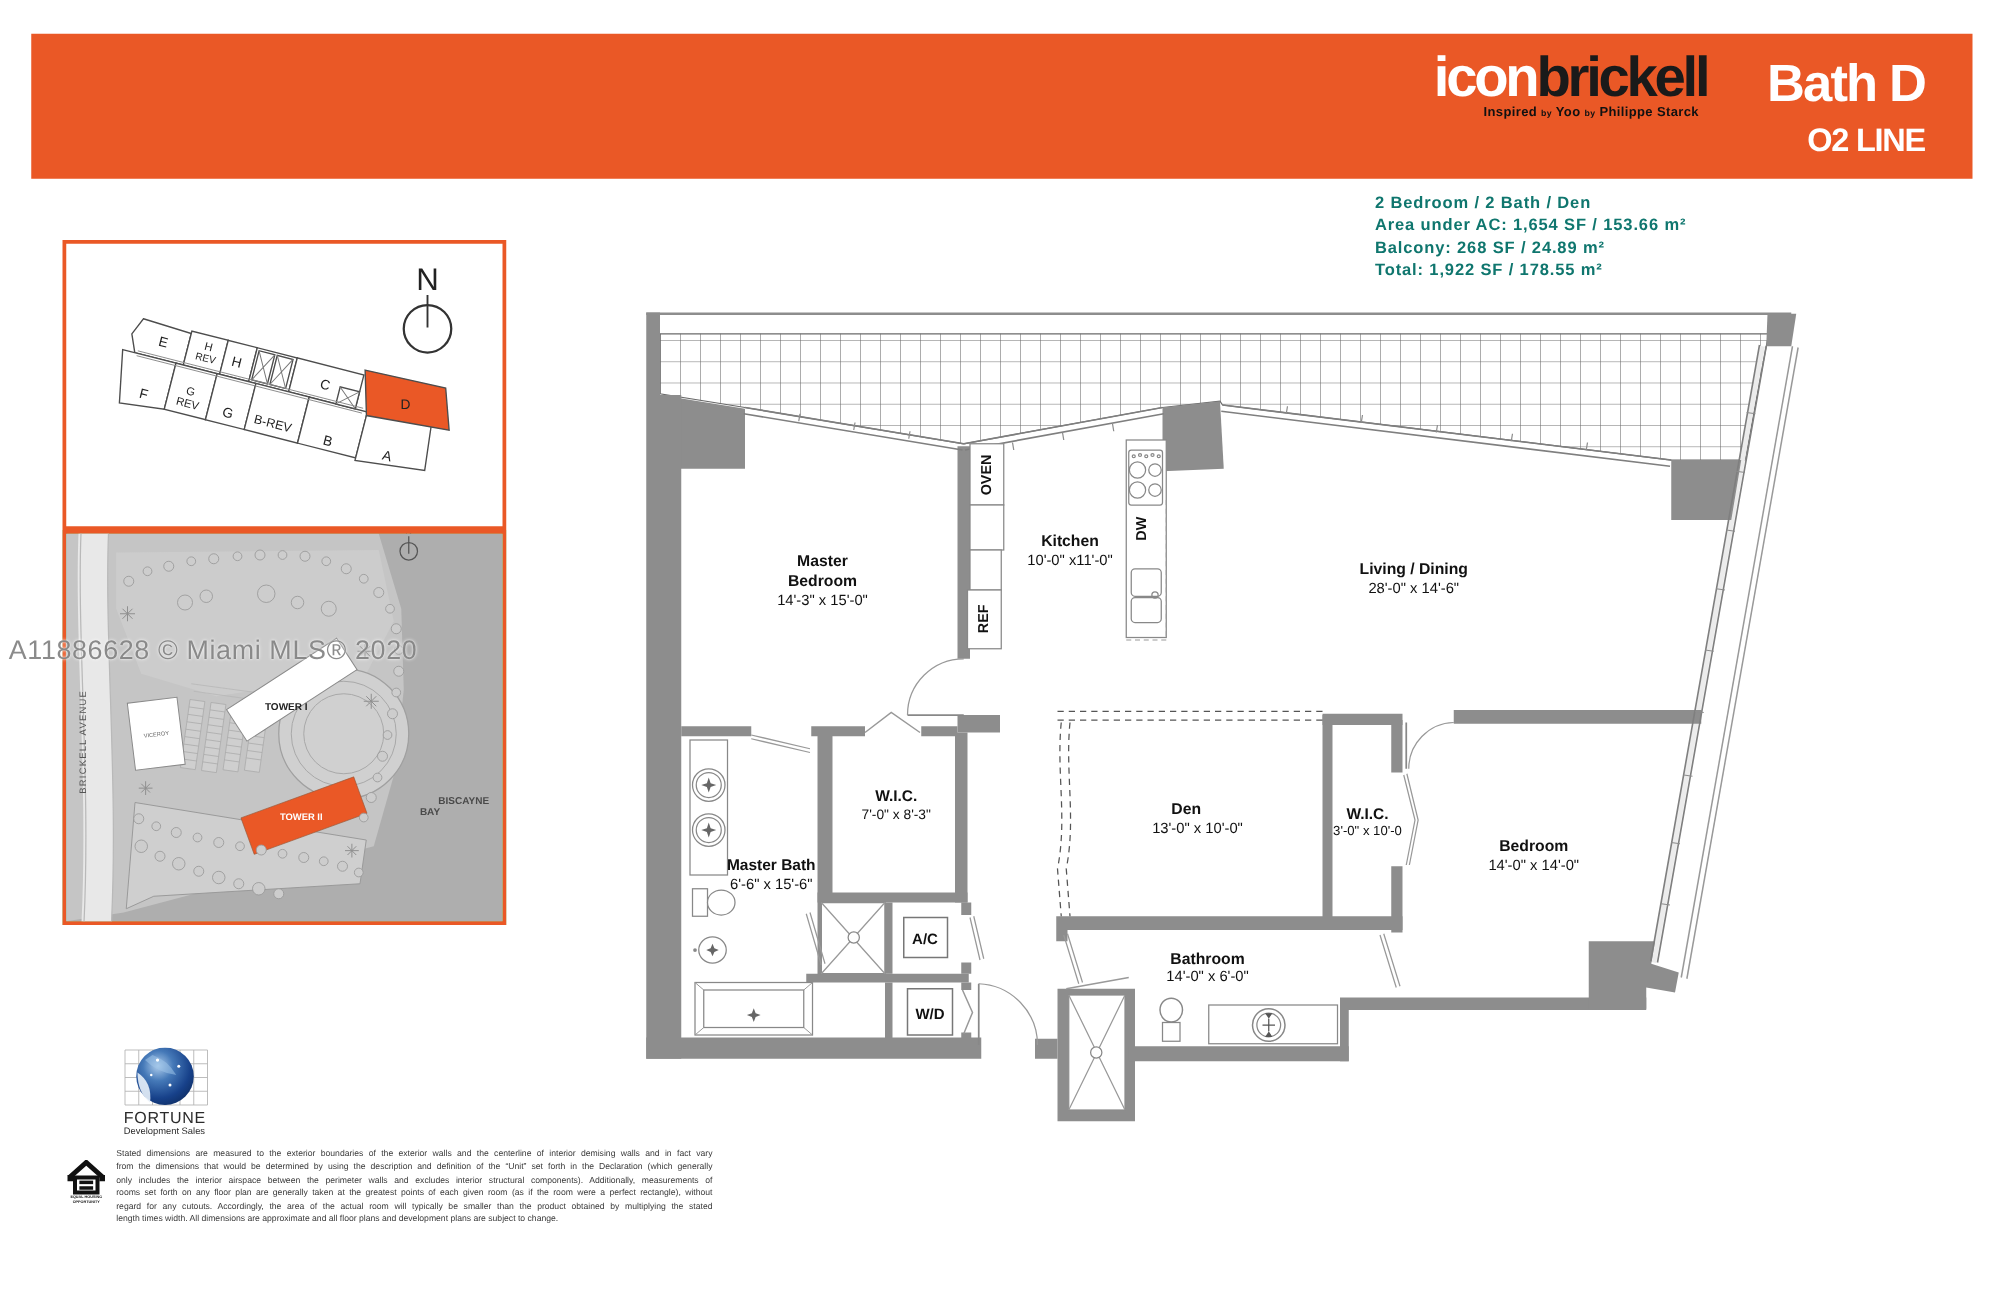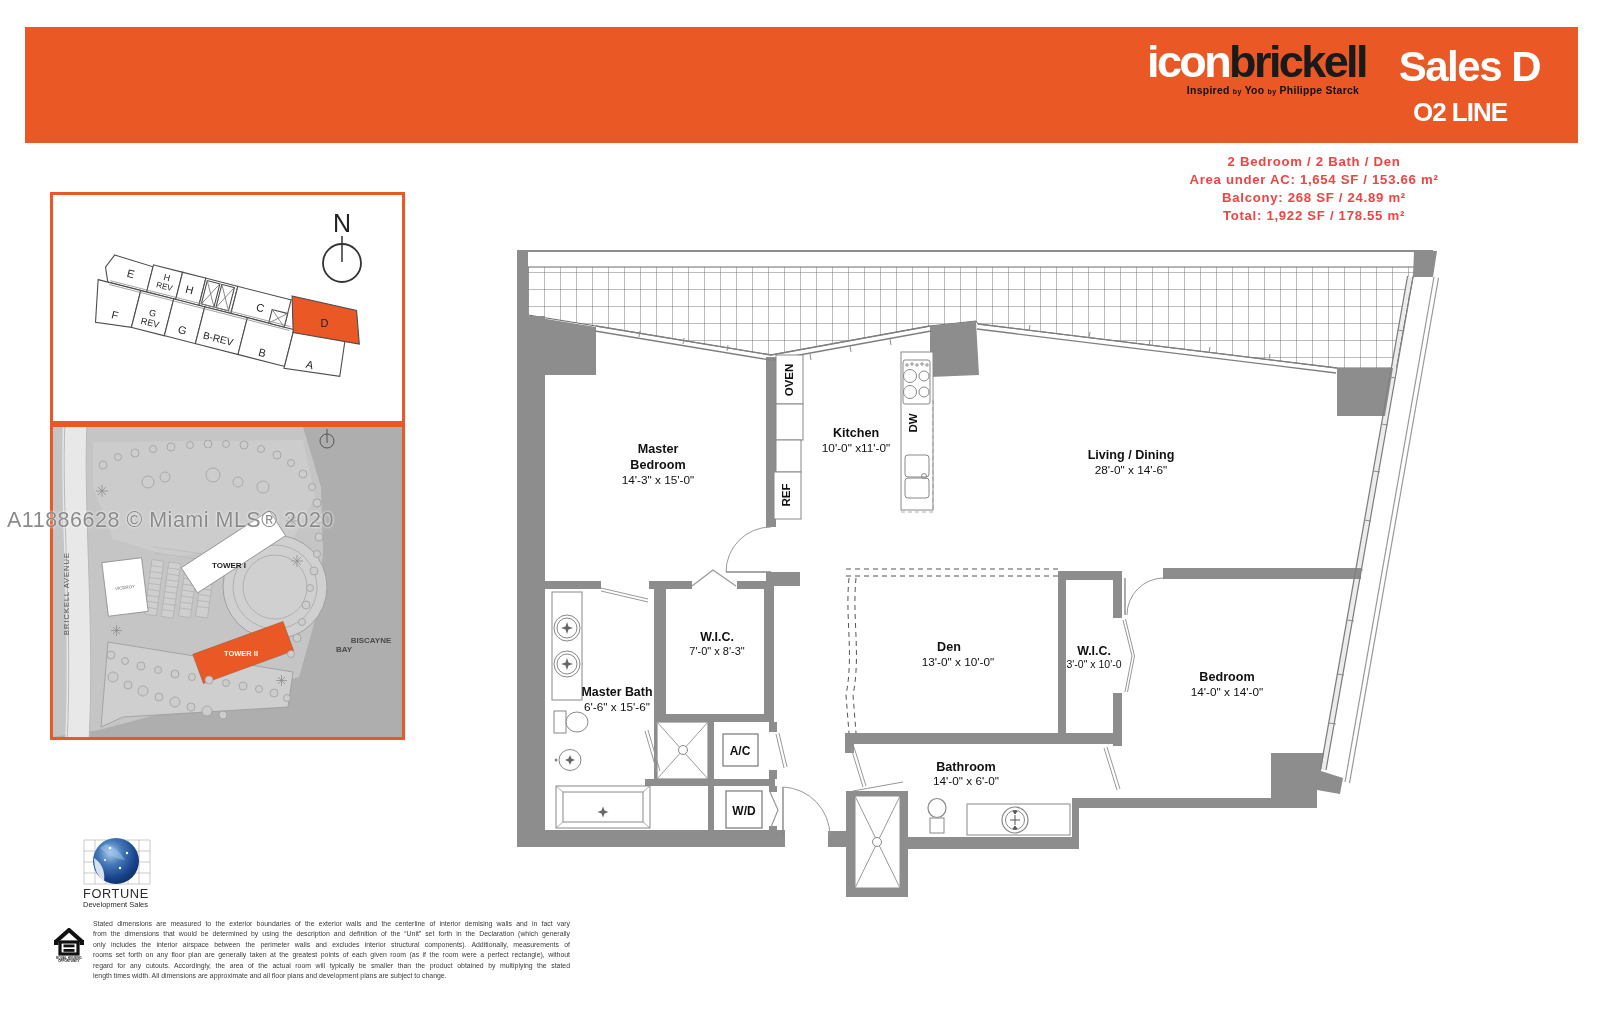--- a/index.html
+++ b/index.html
@@ -3,36 +3,36 @@
 <meta charset="utf-8">
 <style>
 html,body{margin:0;padding:0;}
 body{width:1600px;height:1035px;background:#fff;font-family:"Liberation Sans",sans-serif;position:relative;overflow:hidden;}
 .abs{position:absolute;}
 #banner{left:25px;top:27px;width:1553px;height:116px;background:#EA5826;}
 #logo{left:1147px;top:36px;font-weight:bold;font-size:45px;letter-spacing:-2.6px;color:#fff;}
 #logo b{color:#1a1a1a;font-weight:bold;}
 #tagline{left:1163px;top:85px;width:220px;text-align:center;font-weight:bold;font-size:10.4px;letter-spacing:0.3px;color:#111;}
 #unitd{left:1380px;top:43px;width:160px;text-align:right;font-weight:bold;font-size:42px;letter-spacing:-1.5px;color:#fff;}
-#o2{left:1380px;top:97px;width:160px;text-align:center;font-weight:bold;font-size:26px;letter-spacing:-1px;color:#fff;}
-#areas{left:1100px;top:153px;width:428px;text-align:center;font-weight:bold;font-size:13.2px;letter-spacing:0.7px;line-height:18px;color:#ef4444;}
+#o2{left:1380px;top:97px;width:160px;text-align:right;font-weight:bold;font-size:26px;letter-spacing:-1px;color:#fff;}
+#areas{left:1100px;top:153px;width:428px;text-align:left;font-weight:bold;font-size:13.2px;letter-spacing:0.7px;line-height:18px;color:#0f766e;}
 #keybox{left:50px;top:192px;width:349px;height:226px;border:3px solid #EA5826;background:#fff;}
 #mapbox{left:50px;top:424px;width:349px;height:310px;border:3px solid #EA5826;background:#86efac;}
 #wmark{left:7px;top:508px;font-size:21.5px;color:rgba(110,110,110,0.8);text-shadow:0 0 3px rgba(255,255,255,0.9), 0 0 1px rgba(255,255,255,0.8);letter-spacing:0.5px;z-index:30;}
 #disclaimer{left:93px;top:919px;width:477px;font-size:6.9px;line-height:10.4px;color:#3a3a3a;}
 .dl{text-align:justify;text-align-last:justify;}
-#fortune{left:80px;top:838px;}
+#fortune{left:96px;top:838px;}
 #eho{left:52px;top:928px;}
 </style>
 </head>
 <body>
 <div class="abs" id="banner"></div>
 <div class="abs" id="logo">icon<b>brickell</b></div>
 <div class="abs" id="tagline">Inspired <span style="font-size:7px">by</span> Yoo <span style="font-size:7px">by</span> Philippe Starck</div>
-<div class="abs" id="unitd">Sales D</div>
+<div class="abs" id="unitd">Bath D</div>
 <div class="abs" id="o2">O2 LINE</div>
 <div class="abs" id="areas">2 Bedroom / 2 Bath / Den<br>
 Area under AC: 1,654 SF / 153.66 m²<br>
 Balcony: 268 SF / 24.89 m²<br>
 Total: 1,922 SF / 178.55 m²</div>
 
 <div class="abs" id="keybox">
 <svg width="349" height="226" viewBox="0 0 349 226">
 <g stroke="#333" fill="none">
 <line x1="289" y1="41" x2="289" y2="67" stroke-width="1.5"></line>

